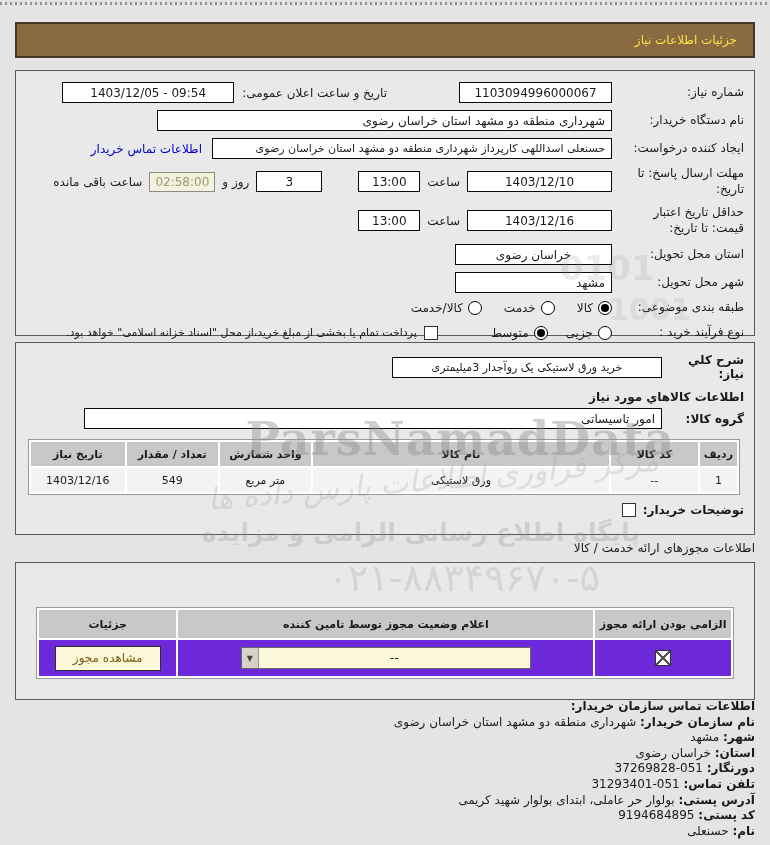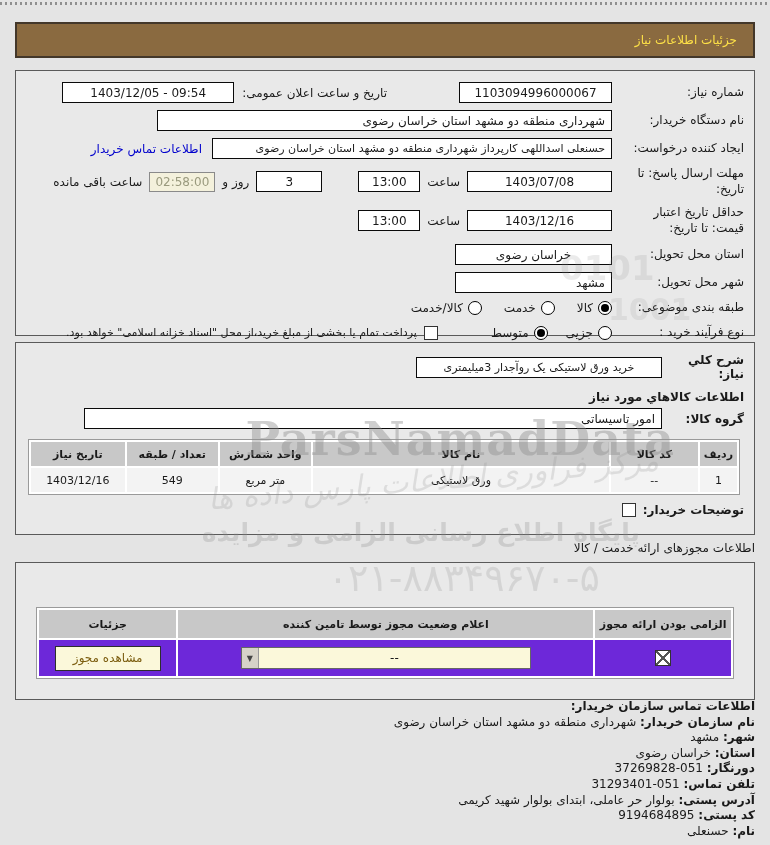--- a/index.html
+++ b/index.html
@@ -130,21 +130,21 @@
   </div>
 
   <div class="row">
     <span class="lbl">ایجاد کننده درخواست:</span>
     <span class="tb sp small" style="width:400px">حسنعلی اسداللهی کارپرداز شهرداری منطقه دو مشهد استان خراسان رضوی</span>
     <span class="link">اطلاعات تماس خریدار</span>
   </div>
 
   <div class="row" style="margin-bottom:8px">
     <span class="lbl">مهلت ارسال پاسخ: تا تاریخ:</span>
-    <span class="tb center ltr sp" style="width:145px">1403/07/08</span>
+    <span class="tb center ltr sp" style="width:145px">1403/12/10</span>
     <span class="sp" style="margin:0 7px">ساعت</span>
     <span class="tb center ltr sp" style="width:62px">13:00</span>
     <span class="sp" style="width:36px"></span>
     <span class="tb center sp" style="width:66px">3</span>
     <span class="sp" style="margin:0 7px">روز و</span>
     <span class="time-box ltr sp">02:58:00</span>
     <span class="sp" style="margin-right:7px">ساعت باقی مانده</span>
   </div>
 
   <div class="row" style="margin-bottom:8px">
@@ -192,21 +192,21 @@
     </span>
     <span class="checkbox" style="margin-left:7px"></span>
     <span class="small" style="white-space:nowrap">پرداخت تمام یا بخشی از مبلغ خرید،از محل "اسناد خزانه اسلامی" خواهد بود.</span>
   </div>
 </div>
 
 <div class="panel" id="panel2">
 
   <div class="row" style="margin-bottom:9px">
     <span class="b sp" style="width:82px">شرح کلي نیاز:</span>
-    <span class="tb center small sp" style="width:246px">خرید ورق لاستیکی یک روآجدار 3میلیمتری</span>
+    <span class="tb center small sp" style="width:270px">خرید ورق لاستیکی یک روآجدار 3میلیمتری</span>
   </div>
 
   <div class="b" style="margin-bottom:4px">اطلاعات کالاهاي مورد نیاز</div>
 
   <div class="row" style="margin-bottom:10px">
     <span class="b sp" style="width:82px">گروه کالا:</span>
     <span class="tb sp" style="width:578px">امور تاسیساتی</span>
   </div>
 
   <table id="goods-table" style="width:712px; margin:0 auto 8px auto">
@@ -217,21 +217,21 @@
       <col style="width:92px">
         <col style="width:92px">
         <col style="width:94px">
     </colgroup>
     <tbody>
         <tr>
       <th>ردیف</th>
       <th>کد کالا</th>
       <th>نام کالا</th>
       <th>واحد شمارش</th>
-      <th>تعداد / طبقه</th>
+      <th>تعداد / مقدار</th>
       <th>تاریخ نیاز</th>
     </tr>
     <tr>
       <td>1</td>
       <td>--</td>
       <td>ورق لاستیکی</td>
       <td>متر مربع</td>
       <td class="ltr">549</td>
       <td class="ltr">1403/12/16</td>
     </tr>

